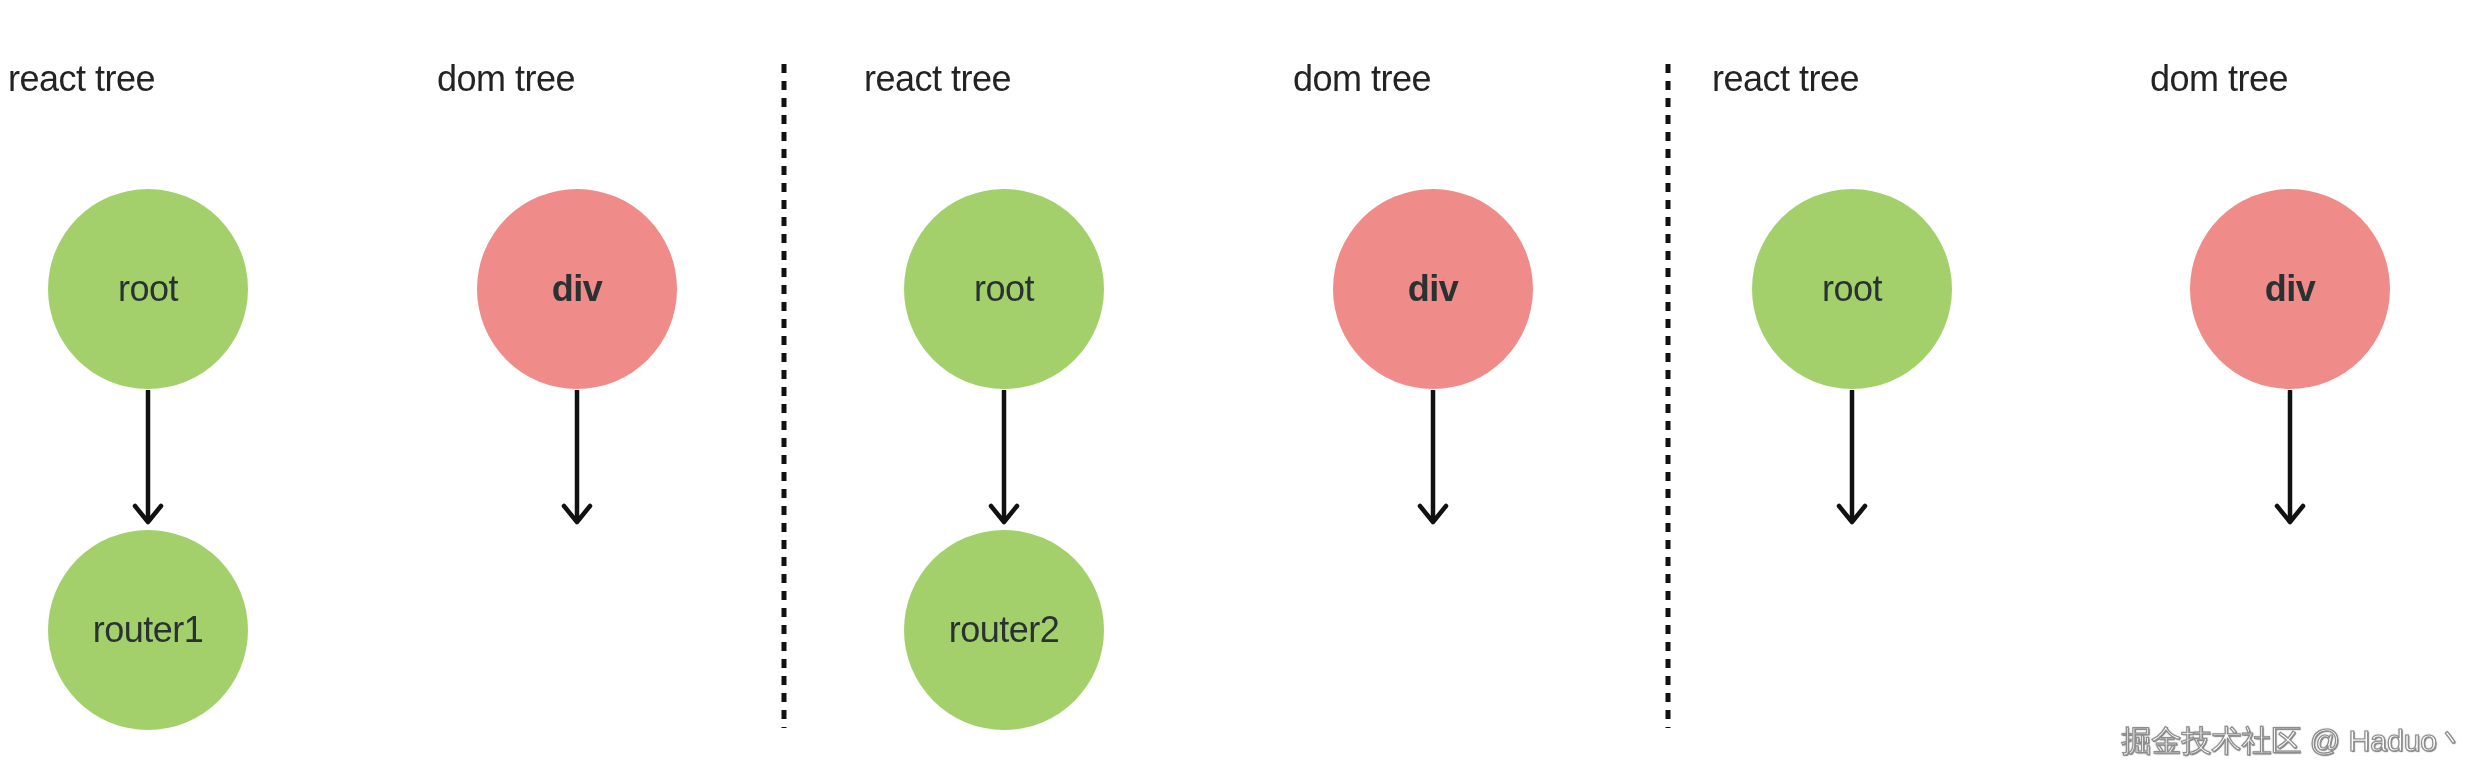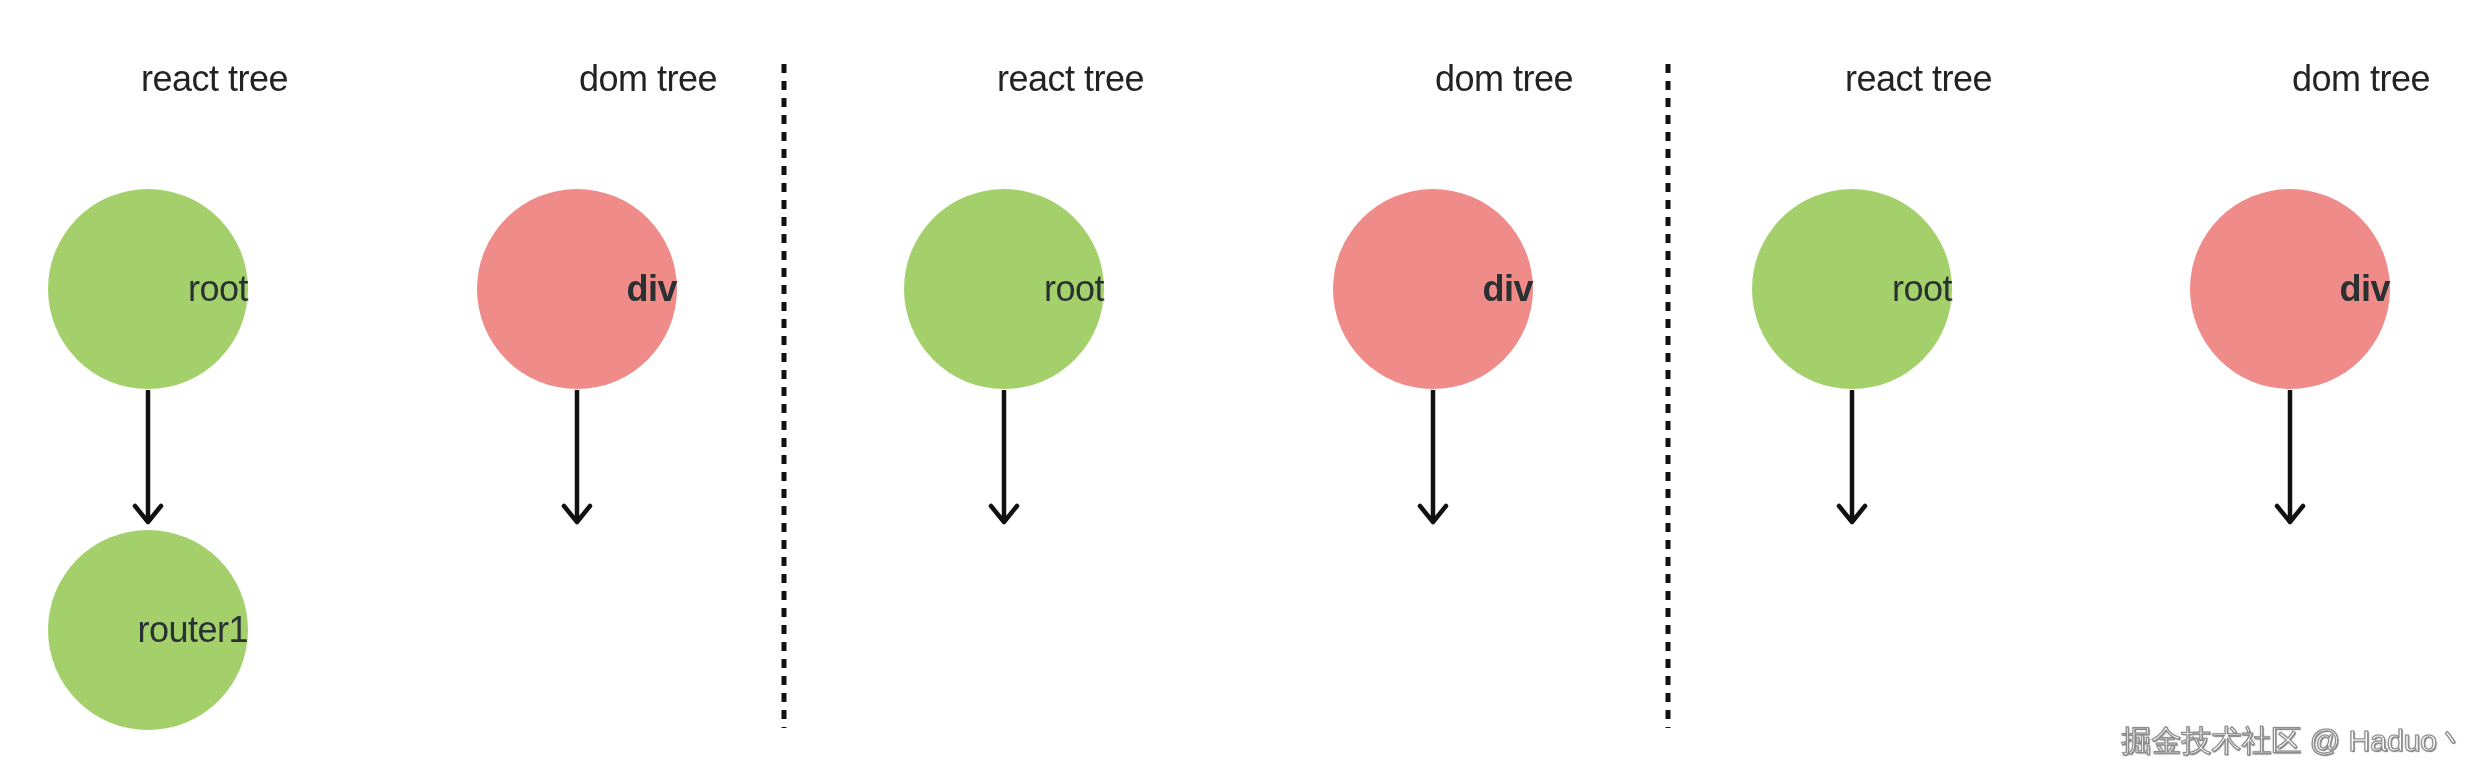--- a/index.html
+++ b/index.html
@@ -15,26 +15,26 @@
     position:relative;
     width:2482px;
     height:784px;
     background:var(--background);
     font-family:"Liberation Sans","DejaVu Sans",sans-serif;
     overflow:hidden;
   }
   .col{position:absolute;top:0;width:200px;height:784px;}
   .col-title{
     position:absolute;top:57px;left:-40px;width:280px;
-    text-align:right;font-size:36px;line-height:44px;
+    text-align:left;font-size:36px;line-height:44px;
     letter-spacing:-0.5px;color:var(--title-text);white-space:nowrap;
   }
   .node{
     position:absolute;left:0;width:200px;height:200px;border-radius:50%;
-    display:flex;align-items:center;justify-content:flex-end;
+    display:flex;align-items:center;justify-content:center;
   }
   .node.r1{top:189px;}
   .node.r2{top:530px;}
   .node.react{background:var(--react-node-fill);}
   .node.dom{background:var(--dom-node-fill);font-weight:bold;}
   .node-label{font-size:36px;color:var(--node-text);letter-spacing:-0.5px;}
   .arrow{
     position:absolute;left:82px;top:390px;width:36px;height:136px;
     stroke:var(--line);stroke-width:4.5;fill:none;
     stroke-linecap:round;stroke-linejoin:round;
@@ -85,20 +85,23 @@
 
   <div class="col" style="left:904px">
     <div class="col-title">react tree</div>
     <div class="node react r1">
       <span class="node-label">root</span>
     </div>
     <svg class="arrow" viewBox="0 0 36 136">
       <line x1="18" y1="1" x2="18" y2="131"></line>
       <polyline points="5,116 18,132 31,116"></polyline>
     </svg>
+    <div class="node react r2">
+      <span class="node-label">router2</span>
+    </div>
   </div>
 
   <div class="col" style="left:1333px">
     <div class="col-title">dom tree</div>
     <div class="node dom r1">
       <span class="node-label">div</span>
     </div>
     <svg class="arrow" viewBox="0 0 36 136">
       <line x1="18" y1="1" x2="18" y2="131"></line>
       <polyline points="5,116 18,132 31,116"></polyline>

